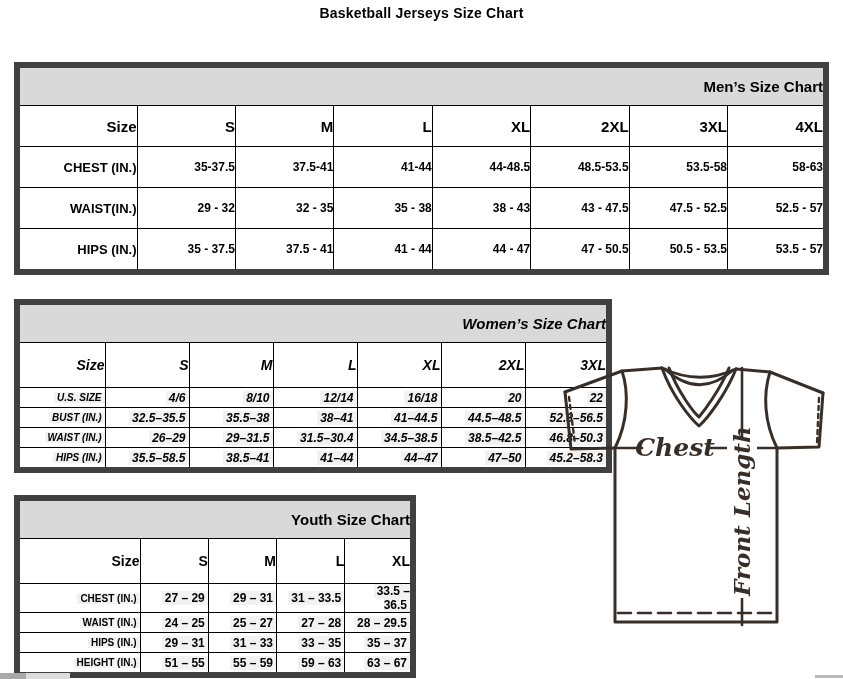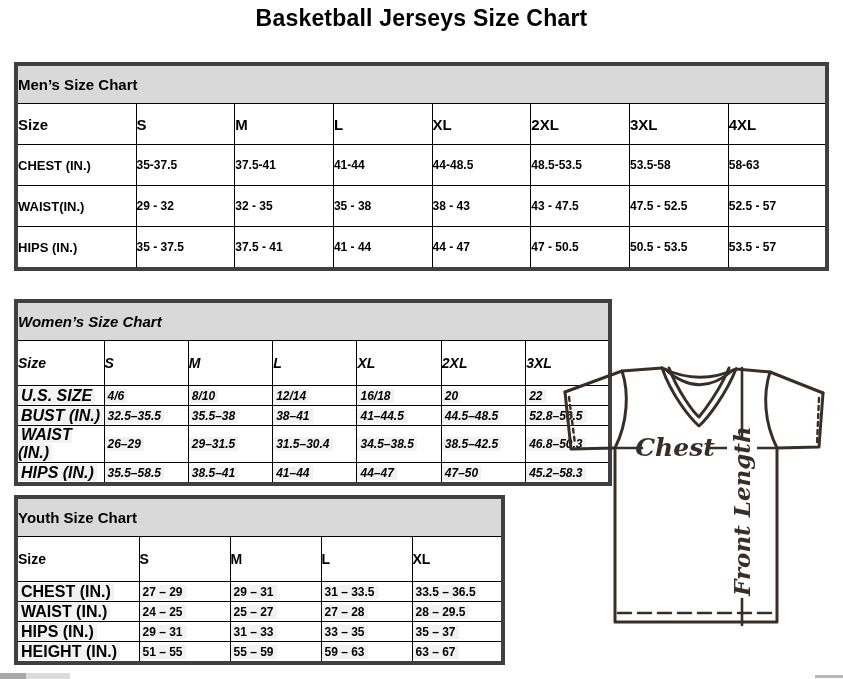--- a/index.html
+++ b/index.html
@@ -2,41 +2,41 @@
 <html><head>
 <meta charset="utf-8">
 <style>
   html,body { margin:0; padding:0; }
   body {
     width:843px; height:679px; position:relative; overflow:hidden;
     background:#ffffff; font-family:"Liberation Sans", sans-serif; color:#000;
   }
   .page-title {
     position:absolute; top:5px; left:0; width:100%;
-    text-align:center; font-size:23px; font-weight:bold; letter-spacing:0.2px;
+    text-align:center; font-size:14px; font-weight:bold; letter-spacing:0.2px;
   }
   .tbl-wrap { position:absolute; }
   .mens-wrap   { left:14px; top:62px;  width:815px; }
   .womens-wrap { left:14px; top:299px; width:598px;font-style:italic; }
-  .youth-wrap  { left:14px; top:495px; width:491px; }
+  .youth-wrap  { left:14px; top:495px; width:402px; }
 
   table.size-table {
     border-collapse:collapse; table-layout:fixed; width:100%;
-    text-align:left; font-weight:bold; border:4px solid #404040;
+    text-align:right; font-weight:bold; border:6px solid #404040;
   }
   table.size-table td { border:1.5px solid #000; padding:0; }
   td.band { background:#d9d9d9; font-size:15px; height:37px; }
 
   .mens tr.hdr  td { height:40px; font-size:15px; }
   .mens tr.data td { height:40px; font-size:12px; }
   .mens tr.data td.label { font-size:13px; }
 
   .womens tr.hdr td, .youth tr.hdr td { height:44px; font-size:14px; }
   .womens tr.data td, .youth tr.data td { height:19px; font-size:12px; }
-  .womens tr.data td.label, .youth tr.data td.label { font-size:16px; }
+  .womens tr.data td.label, .youth tr.data td.label { font-size:10px; }
 
   .hl { background:#f2f2f2; padding:0 3px; }
 
   .jersey { position:absolute; left:556px; top:360px; width:286px; height:270px; }
 
   .scroll-frag { position:absolute; }
   .sf-left-thumb { left:0; top:673px; width:26px; height:6px; background:#a9a9a9; }
   .sf-left-track { left:26px; top:673px; width:44px; height:6px; background:#dcdcdc; }
   .sf-right-line { left:815px; top:675px; width:28px; height:3px; background:#b9b9b9; }
 </style>

